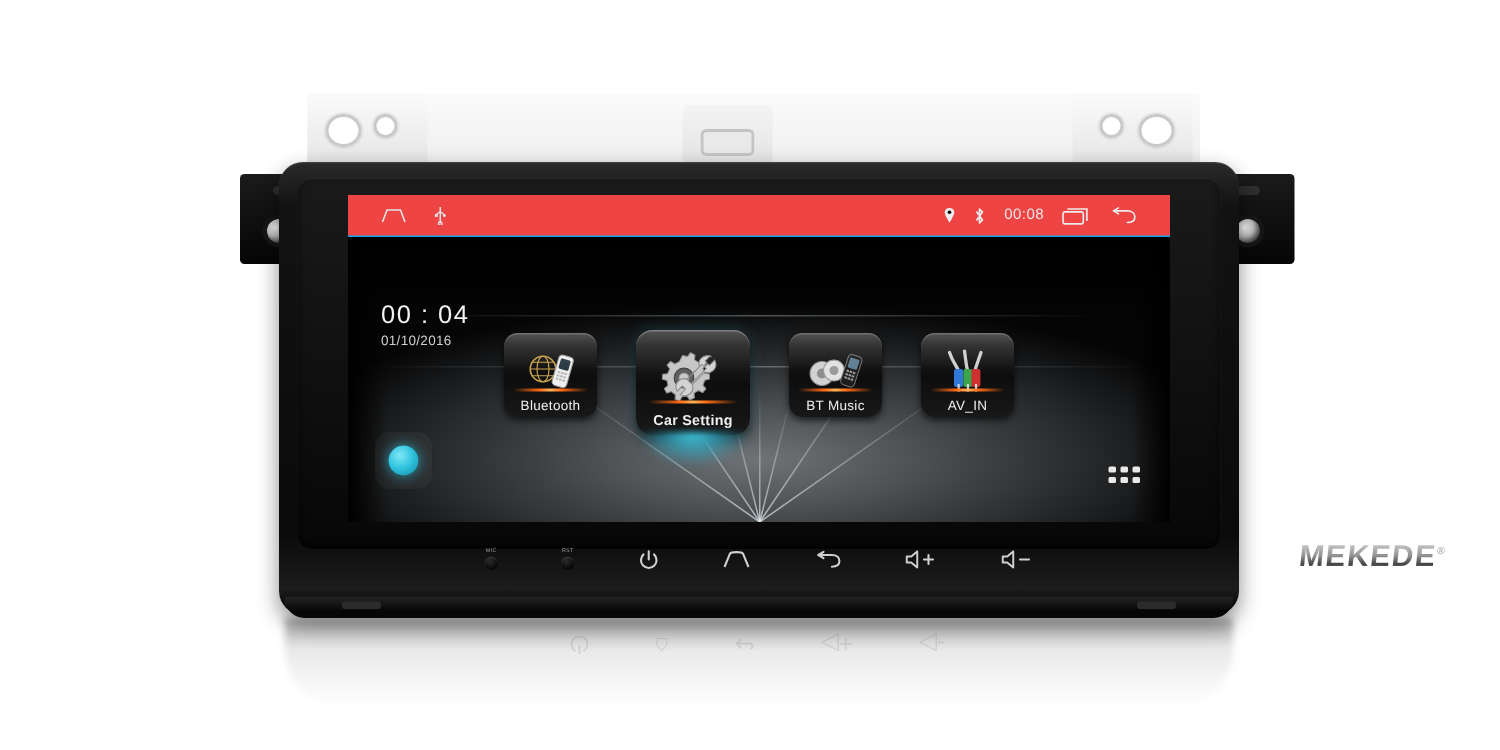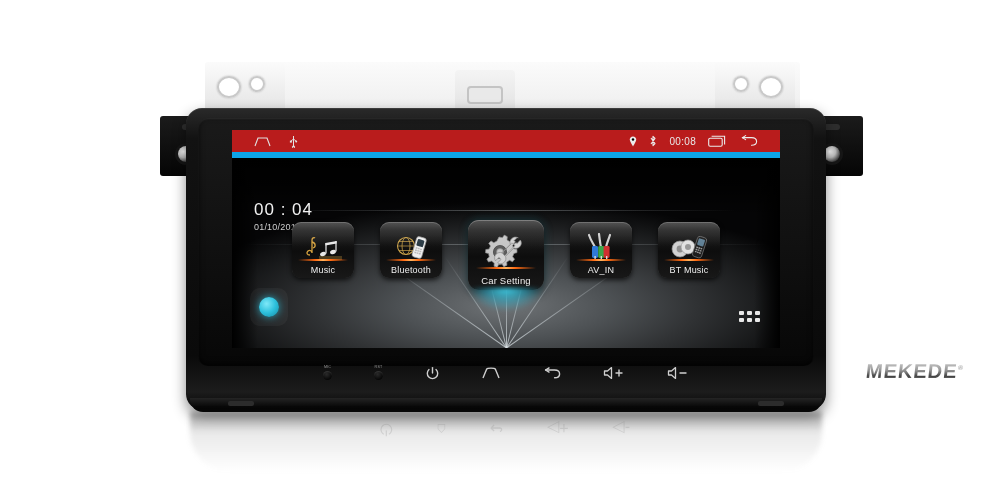--- a/index.html
+++ b/index.html
@@ -75,22 +75,22 @@
 
   
   .screen{
     position:absolute; left:232px; top:130px; width:548px; height:218px;
     background:#000; overflow:hidden;
   }
 
   
   .statusbar{
     position:absolute; left:0; top:0; width:100%; height:28px;
-    display:flex; align-items:center; background:#b91c1c;
-    border-bottom:6px solid #0ea5e9;
+    display:flex; align-items:center; background:#ef4444;
+    border-bottom:1px solid #0ea5e9;
   }
   .sb-left{ display:flex; align-items:center; gap:18px; padding-left:22px; }
   .sb-right{ display:flex; align-items:center; gap:12px; margin-left:auto; padding-right:22px; }
   .sb-time{ color:#e8e8e8; font-size:10px; letter-spacing:.3px; }
   .ico{ display:inline-flex; align-items:center; justify-content:center; }
 
   
   .wallpaper{
     position:absolute; left:0; top:28px; right:0; bottom:0;
     background:
@@ -119,21 +119,21 @@
   .clock-wrap{ position:absolute; left:22px; top:42px; color:#f2f2f2; }
   .clock-time{ font-size:17px; letter-spacing:1px; }
   .clock-date{ font-size:9px; color:#cfcfcf; margin-top:2px; letter-spacing:.2px; }
 
   
   .tiles{
     position:absolute; left:0; right:0; top:62px;
     display:flex; justify-content:center; align-items:flex-end; gap:26px;
   }
   .tile{ position:relative; width:62px; cursor:pointer; }
-  .tile.sel{ width:76px; margin-bottom:-12px; }
+  .tile.sel{ width:76px; margin-bottom:-12px;font-weight:bold; }
   .tile-face{
     position:relative; width:100%; height:56px; border-radius:9px;
     background: linear-gradient(180deg,#3a3a3a 0%,#222 14%,#0d0d0d 52%,#181818 100%);
     box-shadow: 0 2px 5px rgba(0,0,0,.7), inset 0 1px 0 rgba(255,255,255,.18);
     display:flex; align-items:center; justify-content:center; overflow:hidden;
   }
   .tile.sel .tile-face{
     height:70px; border-radius:11px;
     box-shadow: 0 3px 8px rgba(0,0,0,.75), inset 0 1px 0 rgba(255,255,255,.26),
                 0 0 10px rgba(60,200,225,.25);
@@ -318,46 +318,20 @@
       <div class="wall-dark-left"></div>
       <div class="wall-dark-right"></div>
 
       <div class="clock-wrap">
         <div class="clock-time">00 : 04</div>
         <div class="clock-date">01/10/2016</div>
       </div>
 
       <div class="tiles">
 
-        <div class="tile">
-          <div class="tile-face">
-            <span>
-              <svg width="40" height="26" viewBox="0 0 40 26">
-                <g fill="none" stroke="#d7a441" stroke-width="1.3">
-                  <path d="M7 20 C4 20 3 18 5 16 C7 14.5 9 16 9 18 V5 C9 3 11 2 12 3"></path>
-                  <path d="M9 7 C13 8 13 12 10 13"></path>
-                </g>
-                <g fill="#e8e8e8">
-                  <ellipse cx="20" cy="19" rx="3" ry="2.1" transform="rotate(-18 20 19)"></ellipse>
-                  <rect x="22.4" y="8" width="1.2" height="10.5"></rect>
-                  <ellipse cx="30" cy="17" rx="3" ry="2.1" transform="rotate(-18 30 17)"></ellipse>
-                  <rect x="32.4" y="6" width="1.2" height="10.5"></rect>
-                  <path d="M22.4 8 L33.6 6 L33.6 8.6 L22.4 10.6 Z"></path>
-                </g>
-                <g stroke="#c79a3c" stroke-width=".8" fill="none" opacity=".8">
-                  <path d="M16 22 H39"></path>
-                    <path d="M16 24 H39"></path>
-                </g>
-              </svg>
-            </span>
-            <div class="tile-gloss"></div>
-            <div class="tile-accent"></div>
-            <div class="tile-label">Music</div>
-          </div>
-        </div>
 
         <div class="tile">
           <div class="tile-face">
             <span>
               <svg width="38" height="28" viewBox="0 0 38 28">
                 <circle cx="14" cy="12" r="8.5" fill="none" stroke="#c9a14a" stroke-width="1.1"></circle>
                 <ellipse cx="14" cy="12" rx="4" ry="8.5" fill="none" stroke="#c9a14a" stroke-width=".8"></ellipse>
                 <path d="M5.6 12 H22.4 M6.6 7.5 H21.4 M6.6 16.5 H21.4" stroke="#c9a14a" stroke-width=".7" fill="none"></path>
                 <g transform="rotate(16 27 14)">
                   <rect x="22" y="3" width="10" height="21" rx="2.6" fill="#efefef" stroke="#9a9a9a" stroke-width=".7"></rect>
@@ -399,45 +373,20 @@
             <div class="tile-gloss"></div>
             <div class="tile-accent"></div>
             <div class="tile-label">Car Setting</div>
           </div>
           <div class="tile-glow"></div>
         </div>
 
         <div class="tile">
           <div class="tile-face">
             <span>
-              <svg width="38" height="30" viewBox="0 0 38 30">
-                <g stroke="#cfcfcf" stroke-width="2.2" fill="none" stroke-linecap="round">
-                  <path d="M7 2 C9 8 11 10 13 14"></path>
-                  <path d="M17 1 C18 8 18 10 19 14"></path>
-                  <path d="M28 2 C26 8 25 10 24 14"></path>
-                </g>
-                <g>
-                  <rect x="10" y="13" width="6" height="12" rx="1.4" fill="#2f79d8"></rect>
-                  <rect x="16.2" y="13" width="6" height="12" rx="1.4" fill="#3aa64a"></rect>
-                  <rect x="21.6" y="13" width="6" height="12" rx="1.4" fill="#cf3030"></rect>
-                  <rect x="12.4" y="23" width="1.4" height="5" fill="#d8d8d8"></rect>
-                  <rect x="18.6" y="23" width="1.4" height="5" fill="#d8d8d8"></rect>
-                  <rect x="24" y="23" width="1.4" height="5" fill="#d8d8d8"></rect>
-                </g>
-              </svg>
-            </span>
-            <div class="tile-gloss"></div>
-            <div class="tile-accent"></div>
-            <div class="tile-label">AV_IN</div>
-          </div>
-        </div>
-
-        <div class="tile">
-          <div class="tile-face">
-            <span>
               <svg width="40" height="28" viewBox="0 0 40 28">
                 <g>
                   <ellipse cx="11" cy="15" rx="8" ry="8" fill="#d2d2d2" stroke="#8e8e8e" stroke-width=".7"></ellipse>
                   <ellipse cx="11" cy="15" rx="3.4" ry="3.4" fill="#8e8e8e"></ellipse>
                   <ellipse cx="19" cy="13" rx="7" ry="7" fill="#e2e2e2" stroke="#9a9a9a" stroke-width=".7"></ellipse>
                   <ellipse cx="19" cy="13" rx="3" ry="3" fill="#9a9a9a"></ellipse>
                 </g>
                 <g transform="rotate(18 30 14)">
                   <rect x="25.5" y="2.5" width="9.5" height="21" rx="2.6" fill="#1d1d1d" stroke="#777" stroke-width=".7"></rect>
                   <rect x="27" y="4.6" width="6.5" height="7" rx="1" fill="#5f7f94"></rect>
@@ -454,20 +403,45 @@
                   </g>
                 </g>
               </svg>
             </span>
             <div class="tile-gloss"></div>
             <div class="tile-accent"></div>
             <div class="tile-label">BT Music</div>
           </div>
         </div>
 
+        <div class="tile">
+          <div class="tile-face">
+            <span>
+              <svg width="38" height="30" viewBox="0 0 38 30">
+                <g stroke="#cfcfcf" stroke-width="2.2" fill="none" stroke-linecap="round">
+                  <path d="M7 2 C9 8 11 10 13 14"></path>
+                  <path d="M17 1 C18 8 18 10 19 14"></path>
+                  <path d="M28 2 C26 8 25 10 24 14"></path>
+                </g>
+                <g>
+                  <rect x="10" y="13" width="6" height="12" rx="1.4" fill="#2f79d8"></rect>
+                  <rect x="16.2" y="13" width="6" height="12" rx="1.4" fill="#3aa64a"></rect>
+                  <rect x="21.6" y="13" width="6" height="12" rx="1.4" fill="#cf3030"></rect>
+                  <rect x="12.4" y="23" width="1.4" height="5" fill="#d8d8d8"></rect>
+                  <rect x="18.6" y="23" width="1.4" height="5" fill="#d8d8d8"></rect>
+                  <rect x="24" y="23" width="1.4" height="5" fill="#d8d8d8"></rect>
+                </g>
+              </svg>
+            </span>
+            <div class="tile-gloss"></div>
+            <div class="tile-accent"></div>
+            <div class="tile-label">AV_IN</div>
+          </div>
+        </div>
+
       </div>
 
       <div class="home-pill">
         <div class="home-dot"></div>
       </div>
       <div class="drawer-btn">
         <i></i>
           <i></i>
           <i></i>
         <i></i>

